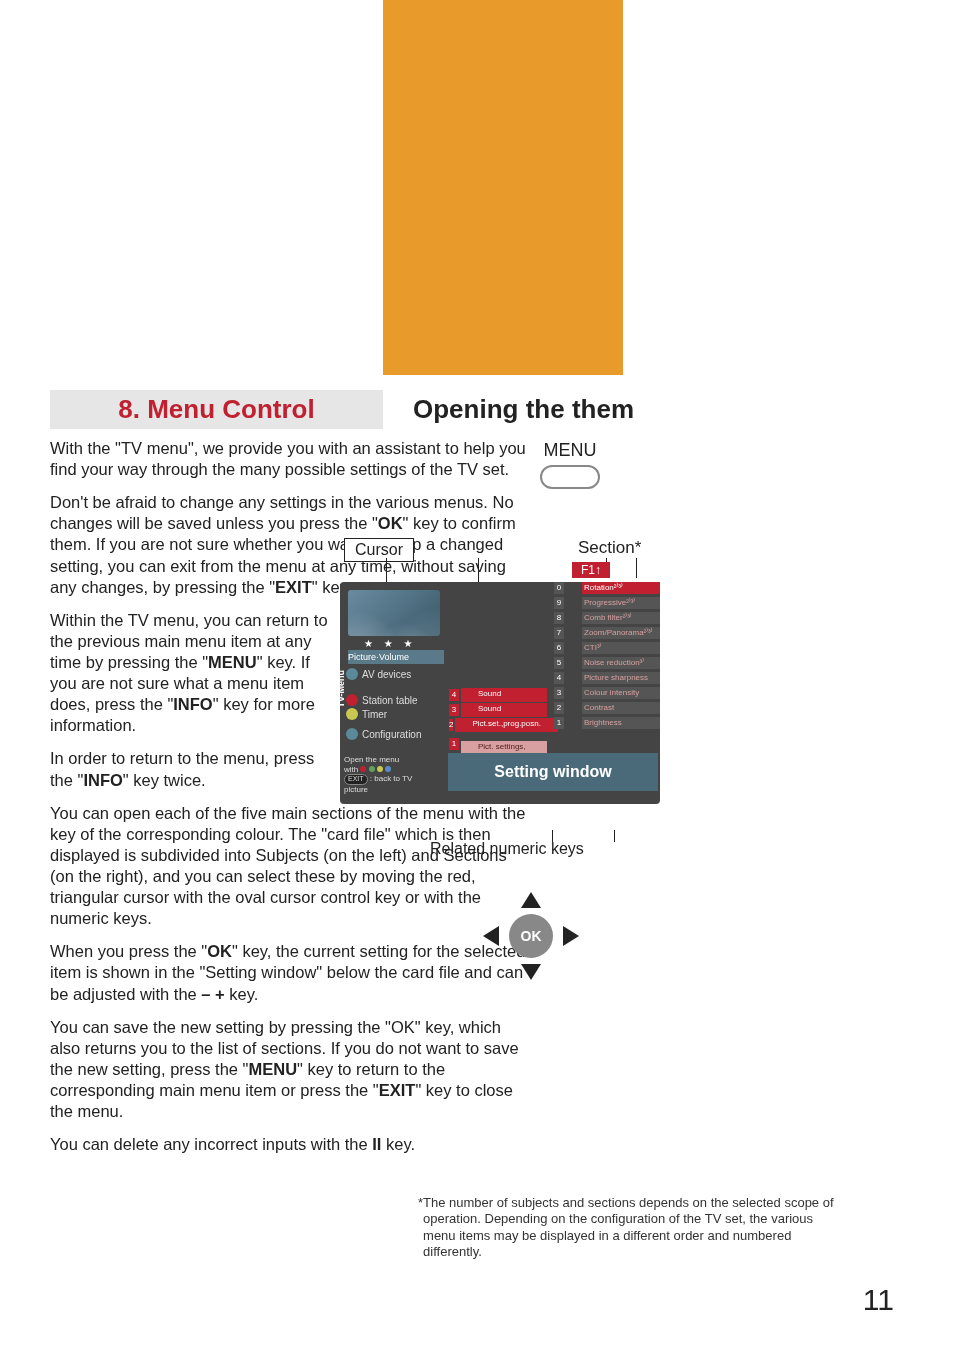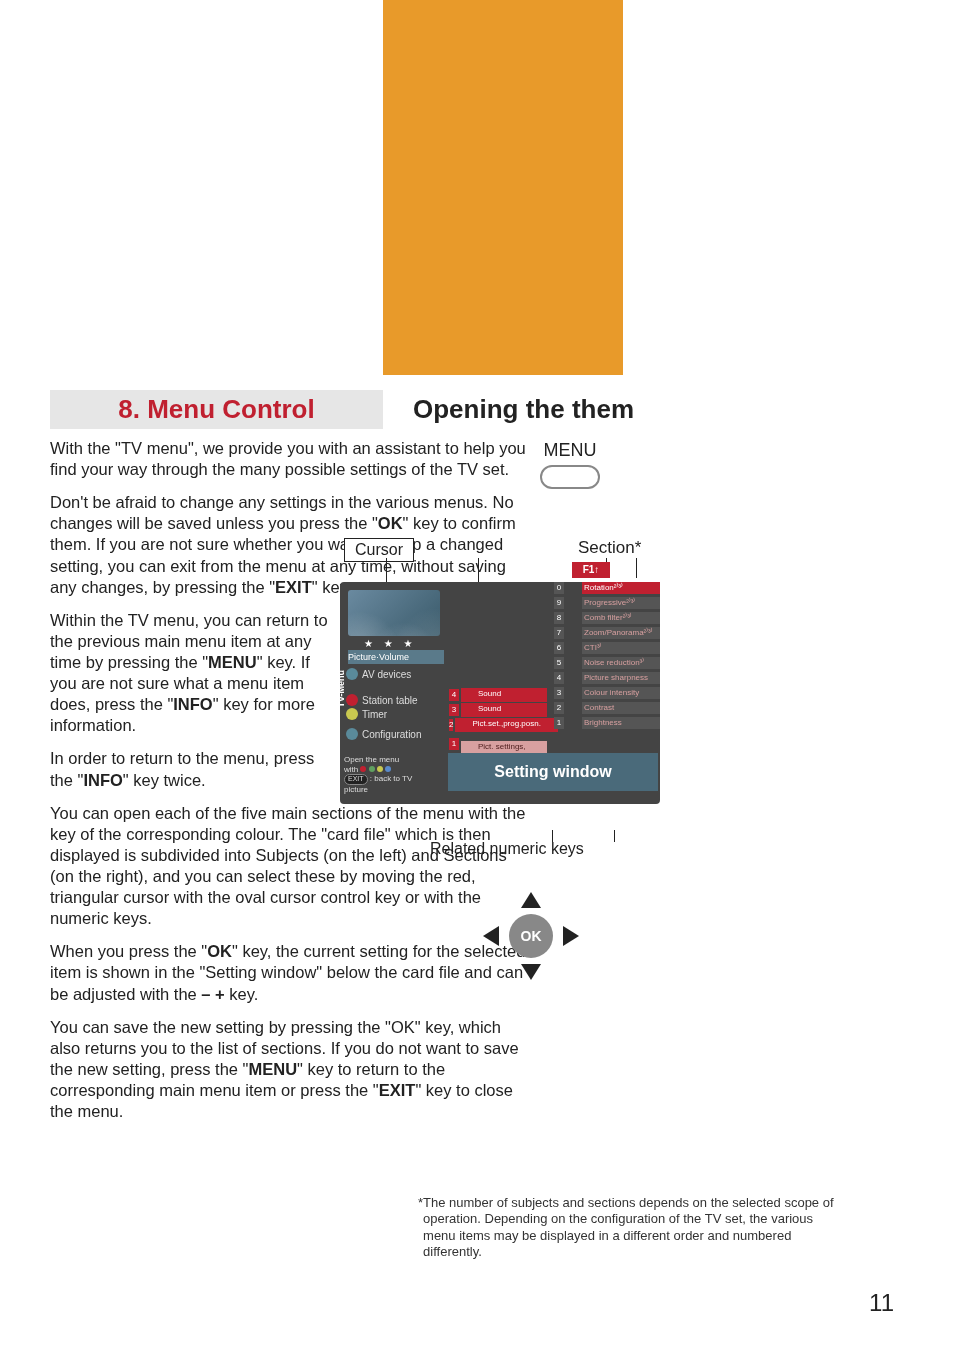--- a/index.html
+++ b/index.html
@@ -117,24 +117,24 @@
   }
   
   .f1-box {
     position: absolute;
     top: 2px;
     left: 256px;
     width: 38px;
     height: 16px;
     background: #c02030;
     color: #fff;
-    font-size: 10px;
+    font-size: 12px;
     text-align: center;
     line-height: 16px;
-    font-weight: bold;
+    font-weight: normal;
   }
   
   .menu-item {
     position: absolute;
     left: 30px;
     display: flex;
     align-items: center;
     font-size: 10px;
     color: #ddd;
   }
@@ -325,21 +325,21 @@
     width: 420px;
     font-size: 13px;
     line-height: 1.25;
     color: #333;
   }
   
   .page-num {
     position: absolute;
     bottom: 34px;
     right: 60px;
-    font-size: 24px;
+    font-size: 30px;
   }
   
   .line {
     position: absolute;
     background: #222;
   }
 </style>
 </head>
 <body>
 
@@ -370,20 +370,23 @@
   <p>You can open each of the five main sections of the menu with the key of the corresponding colour. The "card file" which is then displayed is subdivided into Subjects (on the left) and Sections (on the right), and you can select these by moving the red, triangular cursor with the oval cursor control key or with the numeric keys.</p>
 
   <p>
     <span>When you press the "</span><b>OK</b><span>" key, the current setting for the selected item is shown in the "Setting window" below the card file and can be adjusted with the </span><b>– +</b><span> key.</span>
   </p>
 
   <p>
     <span>You can save the new setting by pressing the "OK" key, which also returns you to the list of sections. If you do not want to save the new setting, press the "</span><b>MENU</b><span>" key to return to the corresponding main menu item or press the "</span><b>EXIT</b><span>" key to close the menu.</span>
   </p>
 
+  <p>
+    <span>You can delete any incorrect inputs with the </span><b>II</b><span> key.</span>
+  </p>
 </div>
 
 <div class="right-col">
   <div class="menu-label">MENU</div>
   <div class="menu-label">
       <div class="menu-btn"></div>
     </div>
 </div>
 
 <div class="osd">

